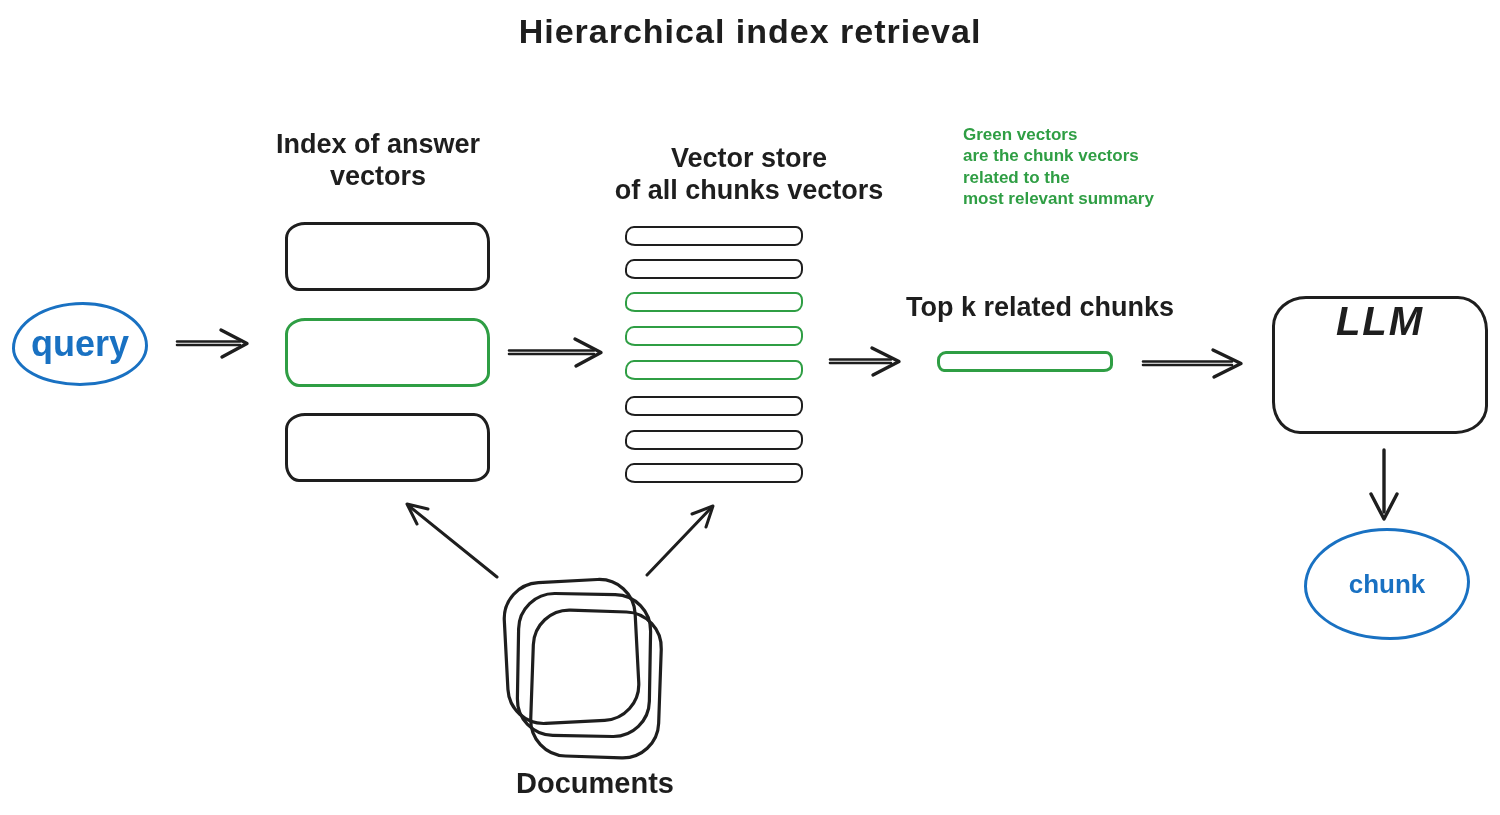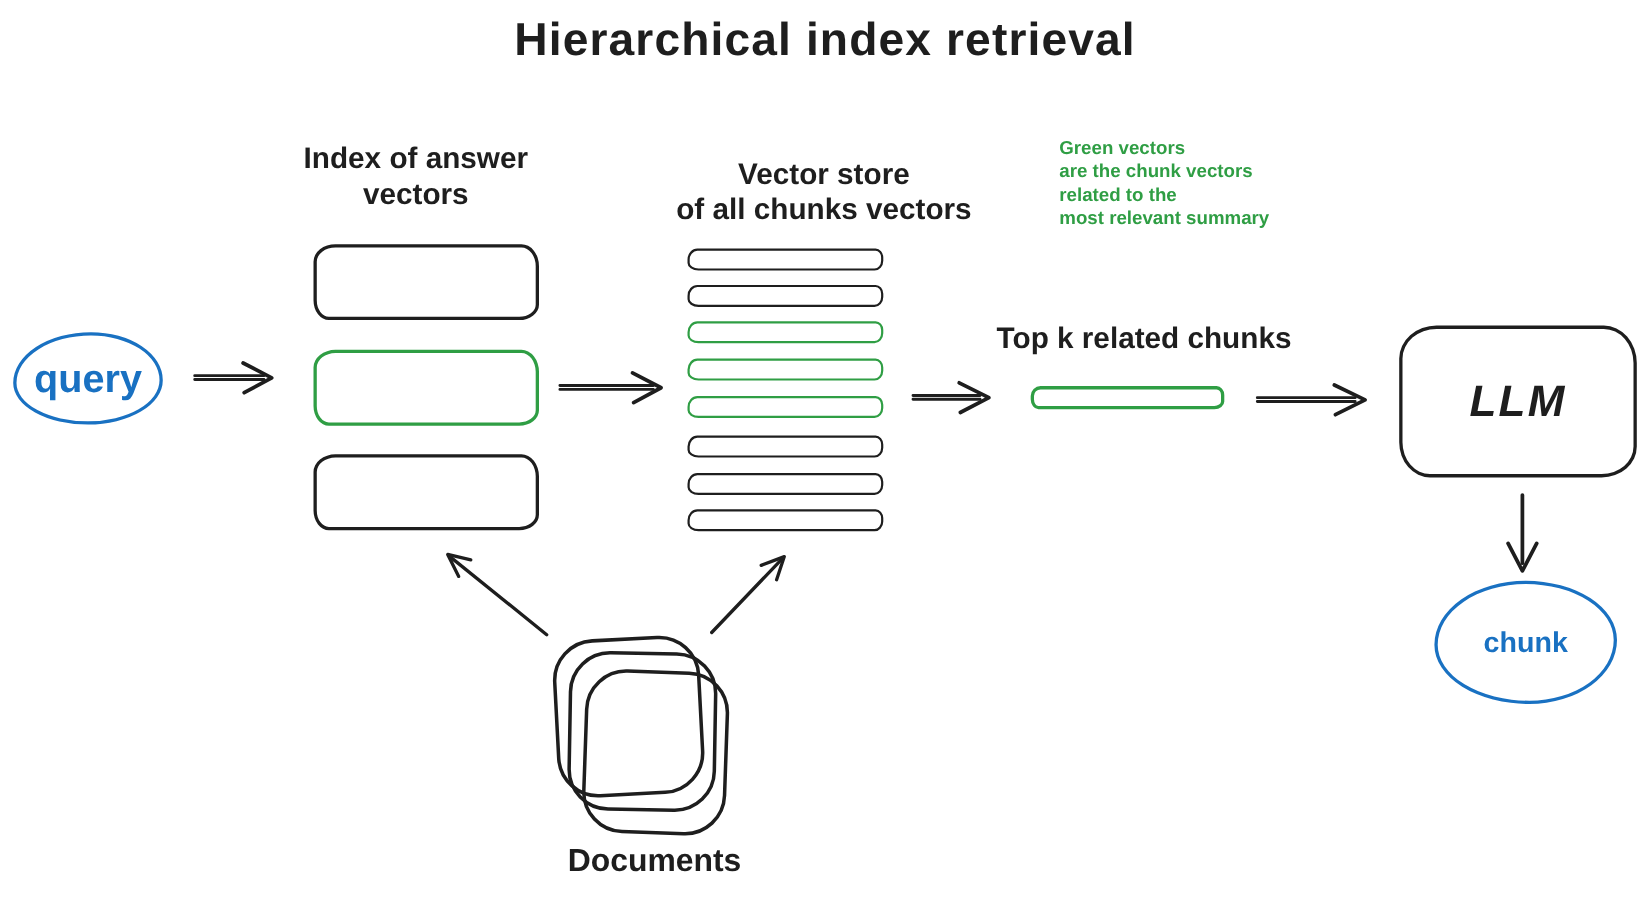--- a/index.html
+++ b/index.html
@@ -9,21 +9,21 @@
     font-family:"Liberation Sans", sans-serif;
     color:var(--ink,#1e1e1e);
   }
   .abs{position:absolute;}
   .center{text-align:center;}
   .multiline{white-space:pre-line;}
 
   
   .title{
     left:0;top:12px;width:1500px;
-    font-size:42px;font-weight:700;letter-spacing:1px;
+    font-size:34px;font-weight:700;letter-spacing:1px;
   }
   .lbl{font-size:27px;font-weight:600;line-height:1.2;}
   .lbl-index{left:243px;top:128px;width:270px;}
   .lbl-vector{left:587px;top:142px;width:324px;}
   .lbl-topk{left:885px;top:291px;width:310px;}
   .lbl-docs{left:495px;top:766px;width:200px;font-size:29px;}
   .note-green{
     left:963px;top:124px;width:280px;
     font-size:17px;font-weight:600;line-height:1.26;
     color:var(--green,#2f9e44);
@@ -61,21 +61,21 @@
   .chunkbar{
     left:937px;top:351px;width:176px;height:21px;box-sizing:border-box;
     border:3px solid var(--green,#2f9e44);
     border-radius:9px 7px 9px 7px / 9px 8px 7px 9px;
   }
 
   .llm-box{
     left:1272px;top:296px;width:216px;height:138px;box-sizing:border-box;
     border:3.5px solid var(--ink,#1e1e1e);
     border-radius:34px 30px 32px 28px / 30px 34px 28px 32px;
-    display:flex;align-items:center;justify-content:center;
+    display:flex;align-items:flex-start;justify-content:center;
     font-size:40px;font-weight:600;font-style:italic;letter-spacing:2px;
   }
 
   
   .svg-layer{left:0;top:0;width:1500px;height:815px;pointer-events:none;}
   .stroke{stroke:var(--ink,#1e1e1e);fill:none;stroke-linecap:round;stroke-linejoin:round;}
   .shaft{stroke-width:2.6px;}
   .head{stroke-width:3.4px;}
   .thin{stroke-width:3px;}
   .doc{stroke-width:3.2px;}

